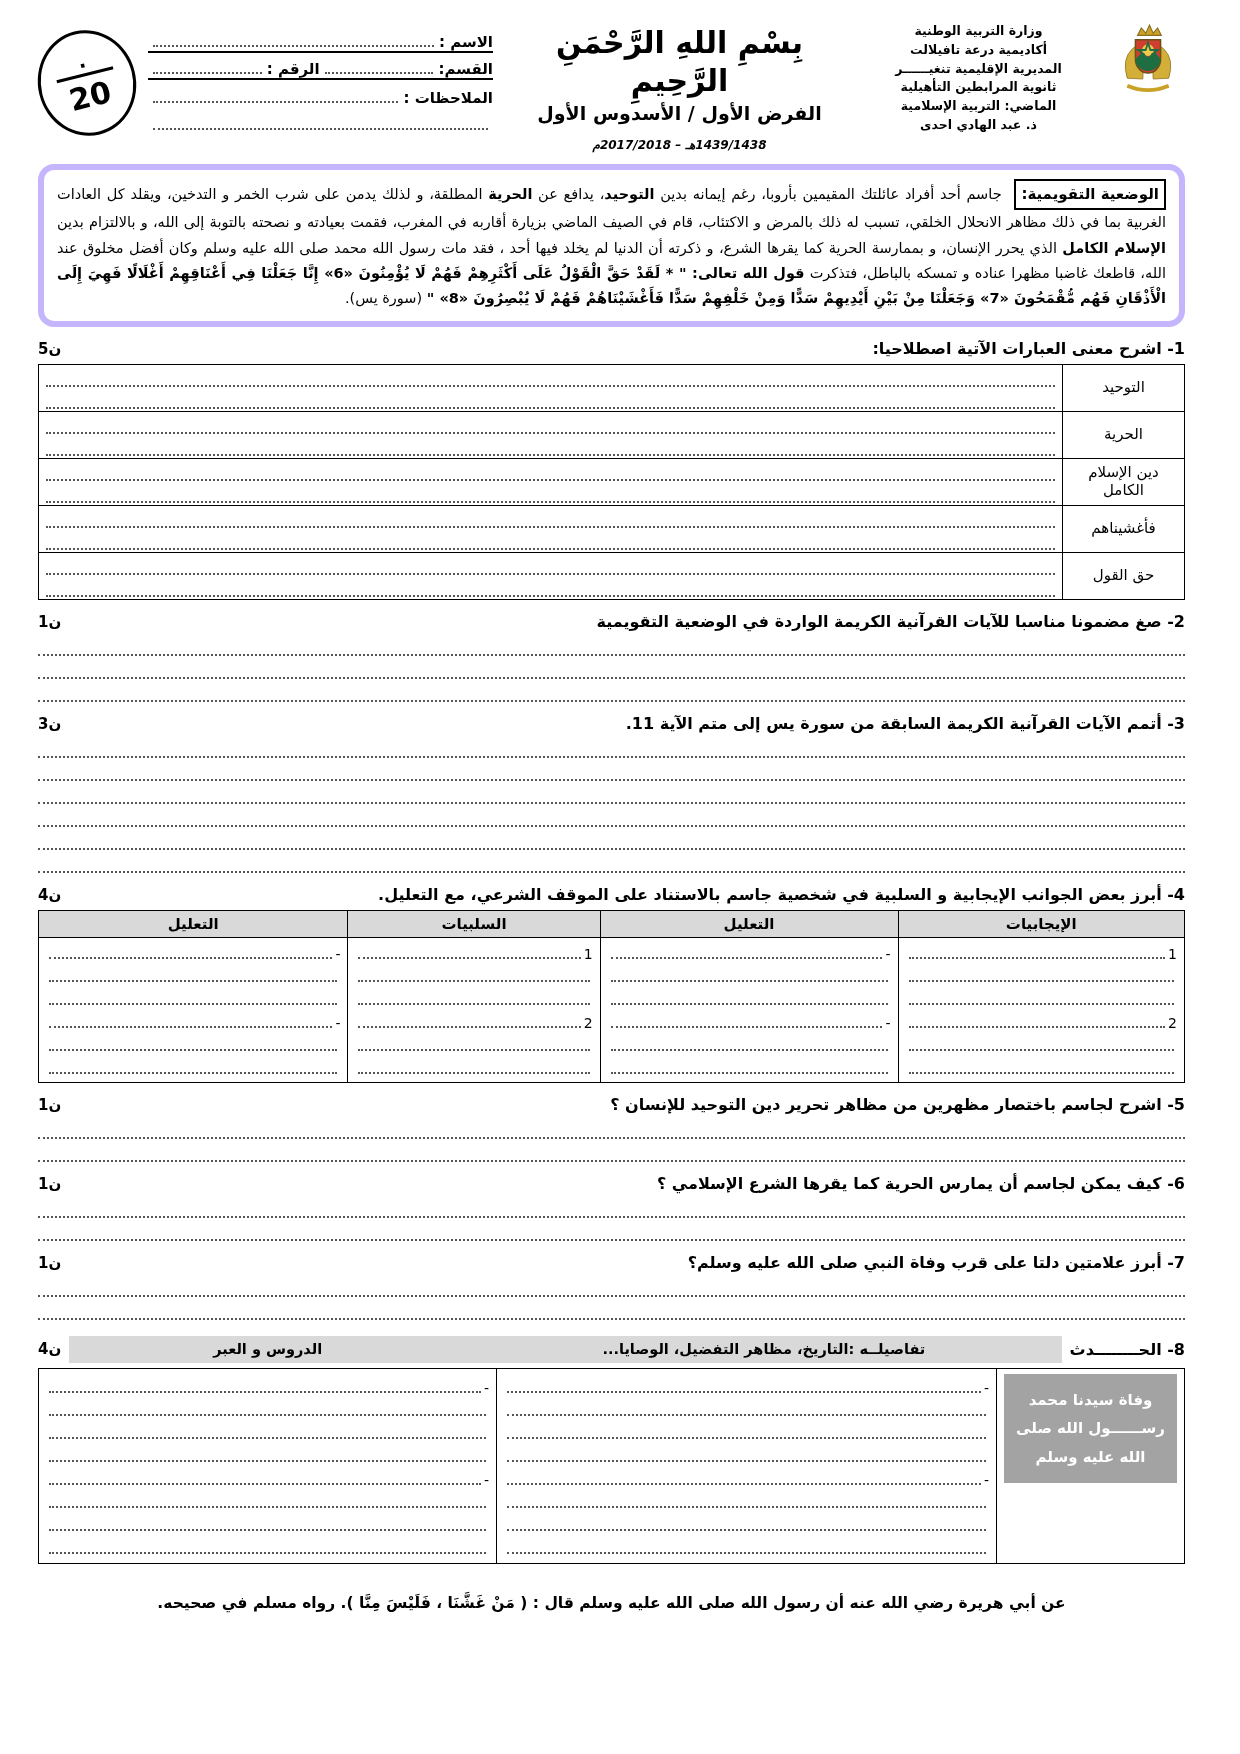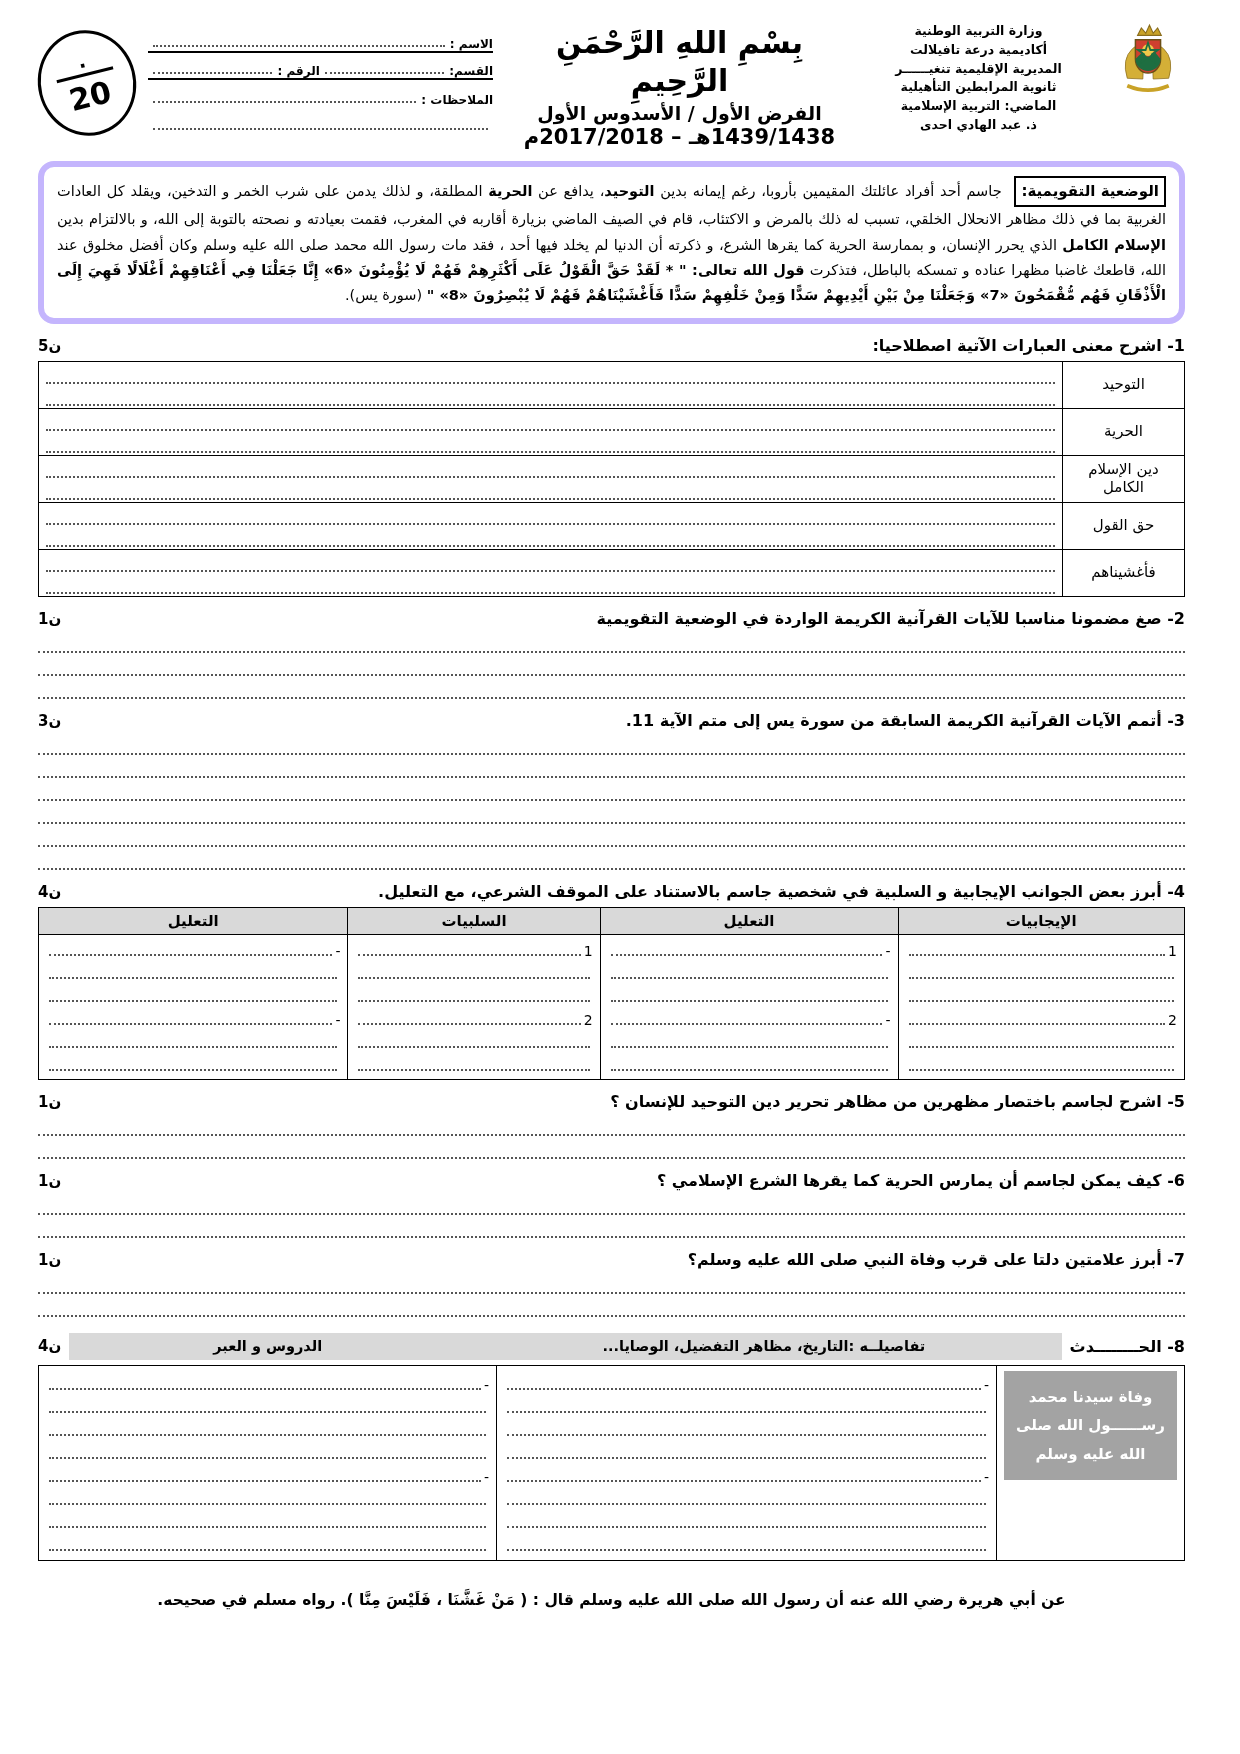--- a/index.html
+++ b/index.html
@@ -12,24 +12,24 @@
   }
 
   
   .header { display: flex; align-items: flex-start; gap: 12px; }
   .ministry { display: flex; align-items: flex-start; gap: 20px; flex: none; }
   .emblem { flex: none; }
   .ministry-text { font-size: 12.5px; font-weight: bold; text-align: center; line-height: 1.5; width: 225px; }
   .center { flex: 1; text-align: center; padding-top: 2px; }
   .basmala { font-size: 30px; font-weight: bold; line-height: 1.25; }
   .exam-title { font-size: 19px; font-weight: bold; margin-top: 3px; }
-  .school-year { font-size: 21px; font-weight: bold; margin-top: 1px; }
+  .school-year { font-size: 12px; font-weight: bold; margin-top: 14px; font-style: italic; }
   .student { width: 345px; font-size: 14px; padding-top: 4px; flex: none; }
   .stu-row { display: flex; align-items: flex-end; height: 27px; }
-  .stu-row .lbl { font-weight: bold; white-space: nowrap; font-size: 12px; }
+  .stu-row .lbl { font-weight: bold; white-space: nowrap; font-size: 15px; }
   .fillline { flex: 1; border-bottom: 2px dotted #555; margin: 0 5px 4px; height: 10px; }
   .stu-row.sep { border-bottom: 2px solid #000; }
   .score {
     width: 98px; height: 106px; border: 3.5px solid #000; border-radius: 50%;
     transform: rotate(-14deg); display: flex; flex-direction: column;
     align-items: center; justify-content: center; margin-top: 8px; flex: none;
   }
   .score-val { font-size: 20px; font-weight: bold; line-height: 0.7; width: 58px; text-align: center; border-bottom: 3px solid #000; padding-bottom: 6px; }
   .score-total { font-size: 30px; font-weight: bold; padding-top: 3px; }
 
@@ -166,28 +166,28 @@
         </td>
       </tr>
       <tr>
         <td class="label-cell">دين الإسلام الكامل</td>
         <td class="ans-cell">
           <div class="dots"></div>
           <div class="dots"></div>
         </td>
       </tr>
       <tr>
+        <td class="label-cell">فأغشيناهم</td>
+        <td class="ans-cell">
+          <div class="dots"></div>
+          <div class="dots"></div>
+        </td>
+      </tr>
+      <tr>
         <td class="label-cell">حق القول</td>
-        <td class="ans-cell">
-          <div class="dots"></div>
-          <div class="dots"></div>
-        </td>
-      </tr>
-      <tr>
-        <td class="label-cell">فأغشيناهم</td>
         <td class="ans-cell">
           <div class="dots"></div>
           <div class="dots"></div>
         </td>
       </tr>
     </tbody>
       </table>
   </section>
 
   <section class="q">

